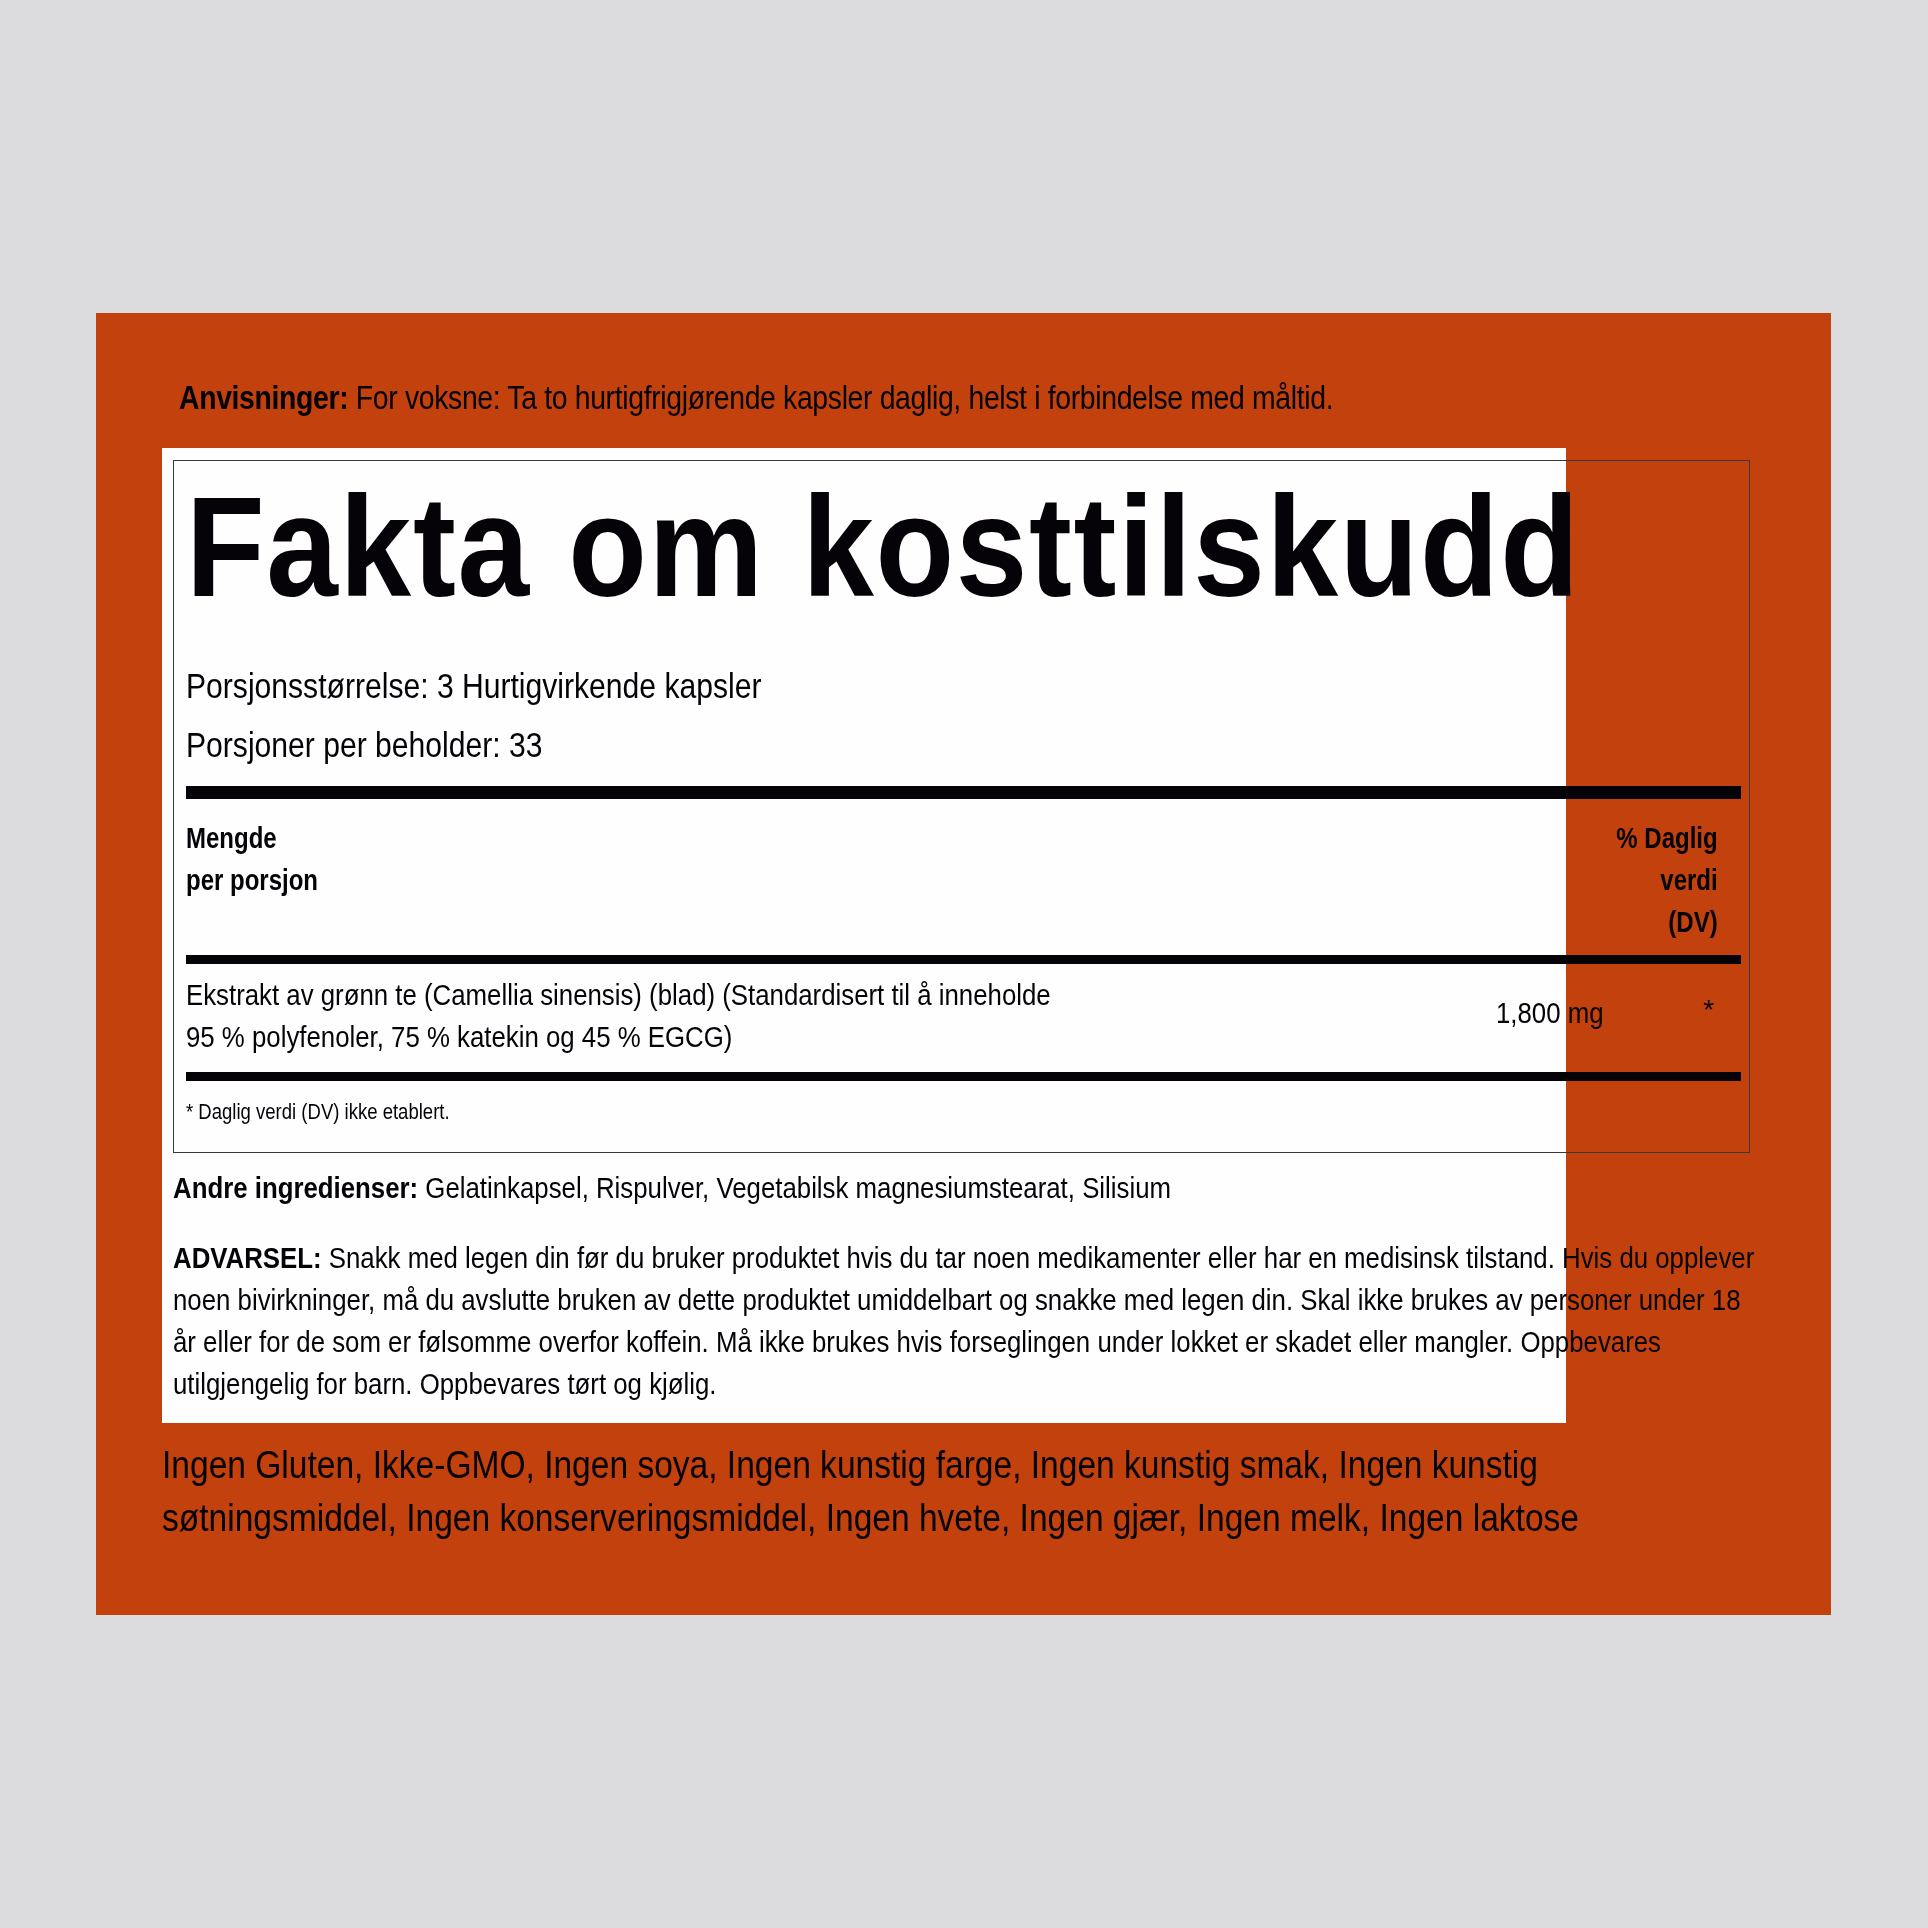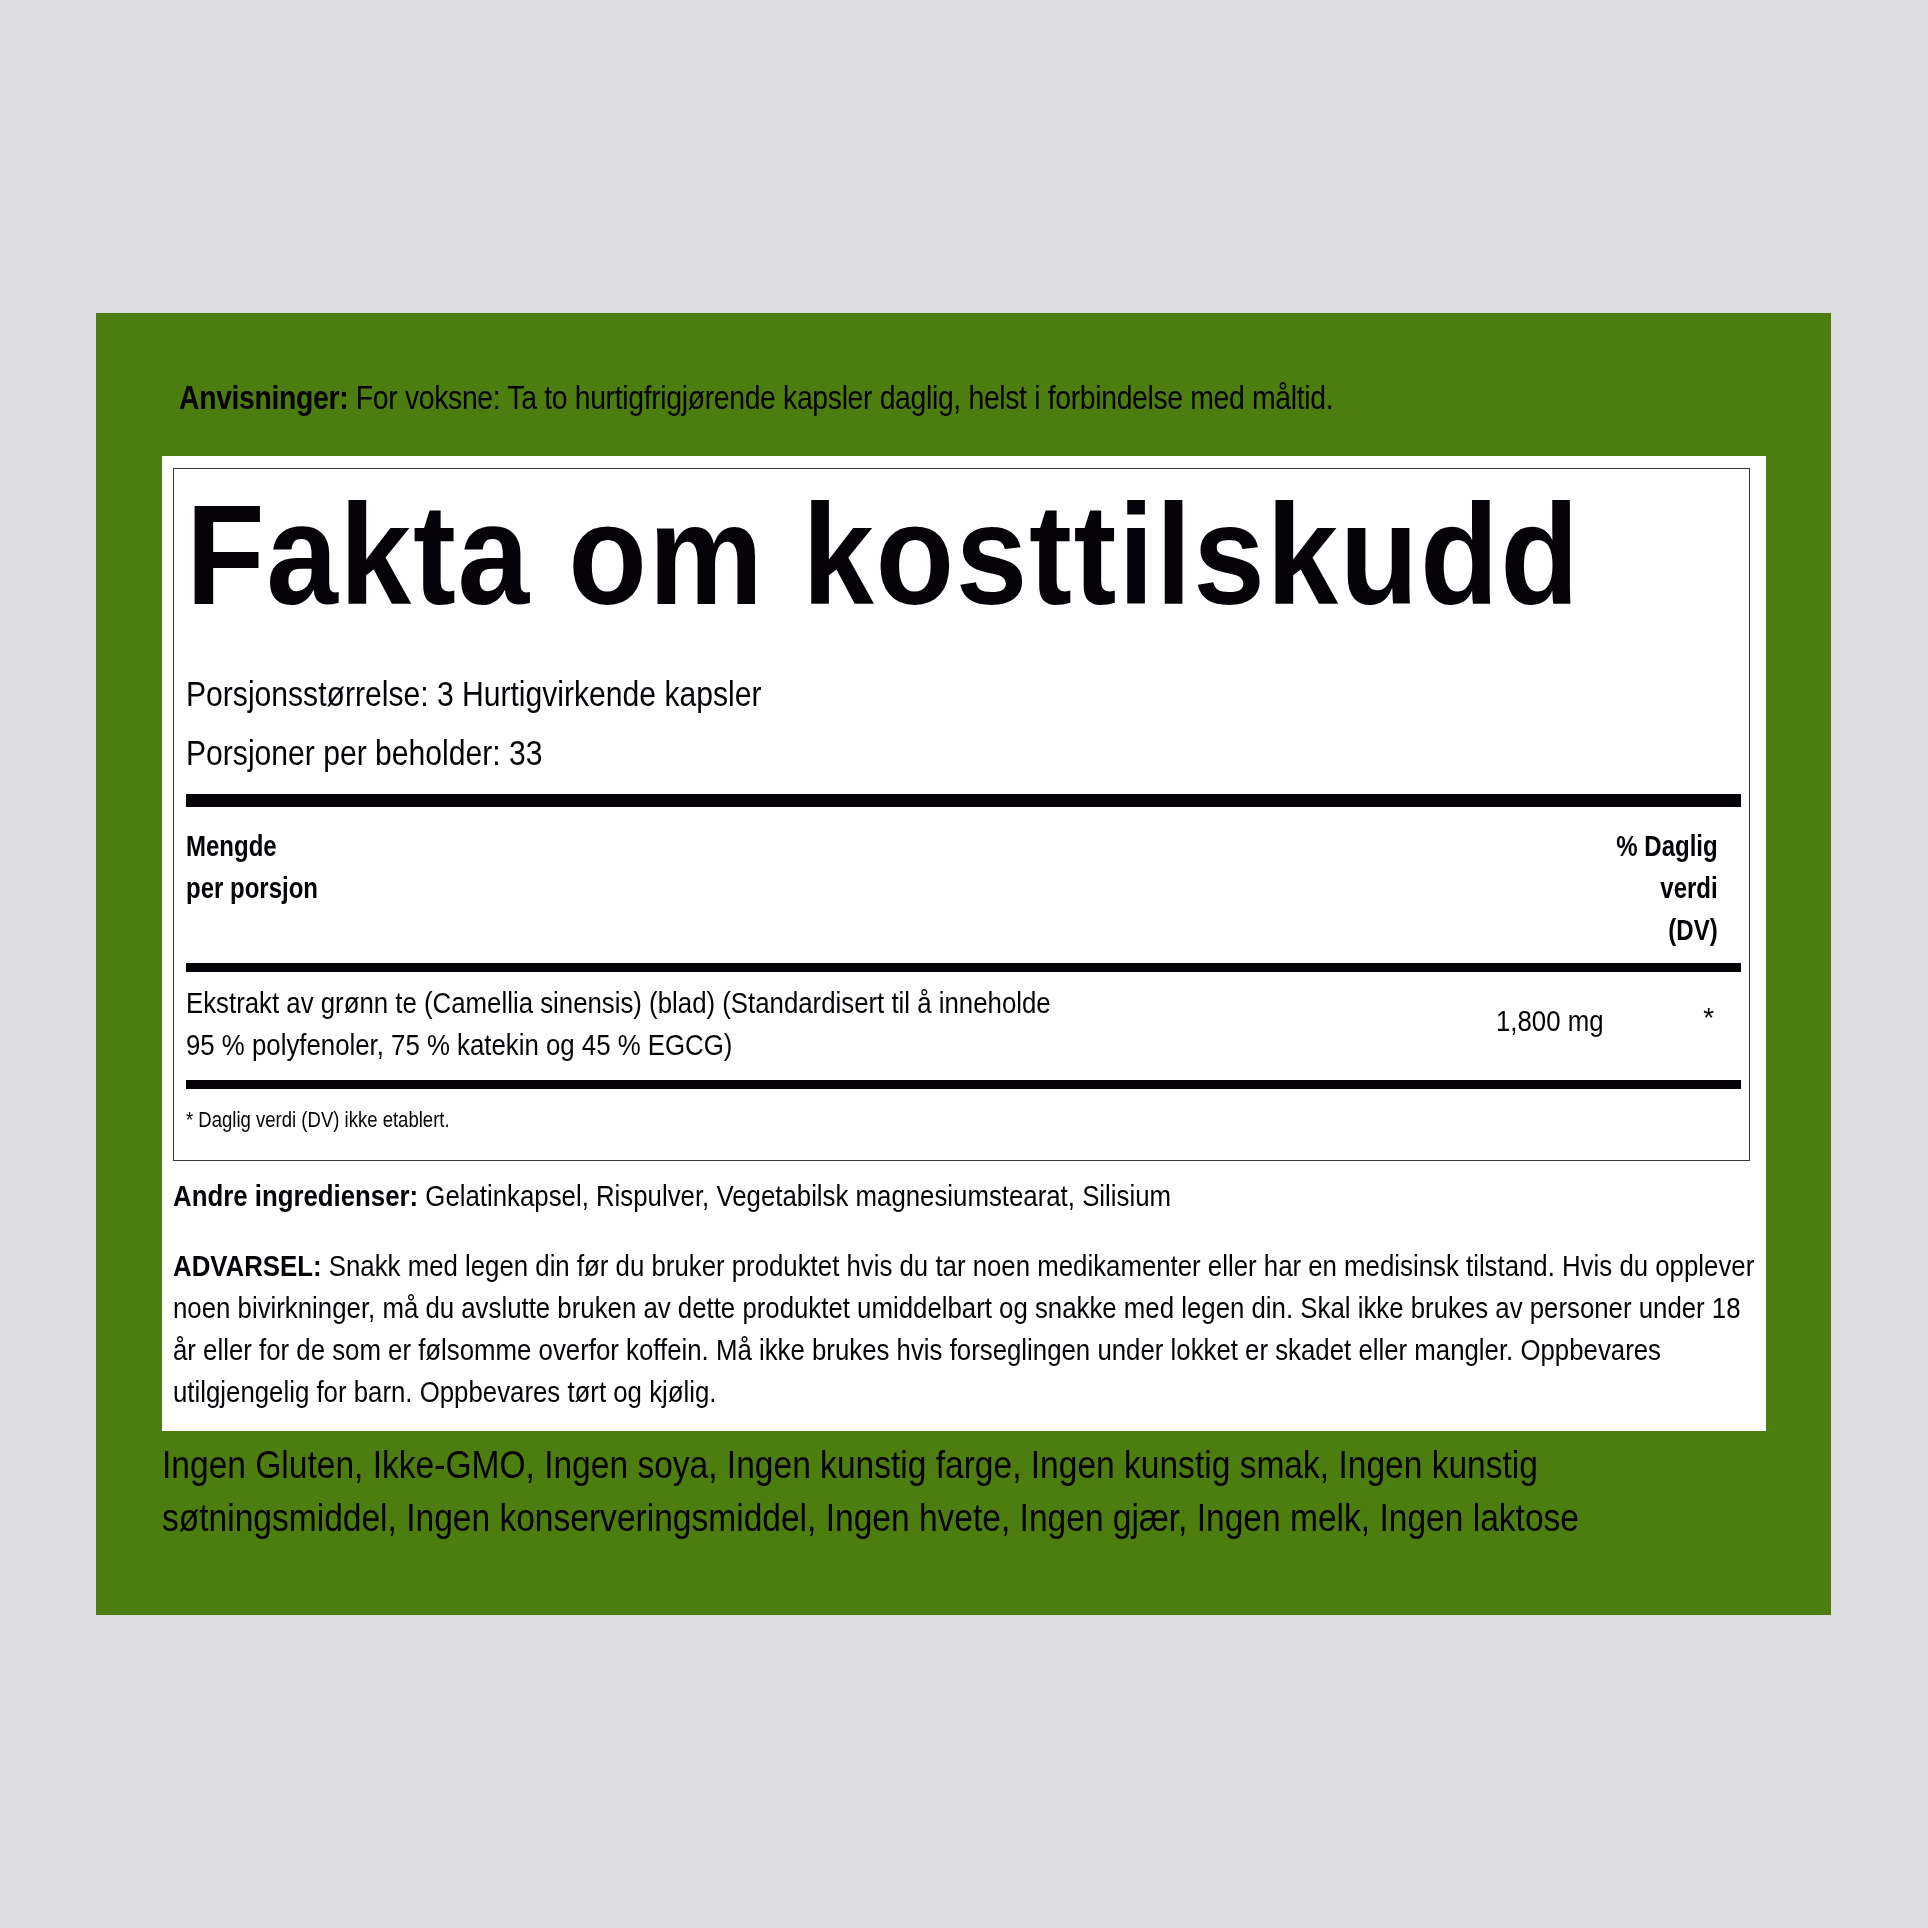--- a/index.html
+++ b/index.html
@@ -8,38 +8,37 @@
     background:#dcdbde;
     position:relative;
     overflow:hidden;
     font-family:"Liberation Sans", sans-serif;
     color:#050308;
   }
   .panel {
     position:absolute;
     left:96px; top:313px;
     width:1735px; height:1302px;
-    background:#4d7c0f;
+    background:#c2410c;
   }
   .directions {
     position:absolute;
     left:83px; top:66px;
     font-size:33px;
     letter-spacing:-0.4px;
     transform:scaleX(0.86);
     transform-origin:left top;
     white-space:nowrap;
   }
   .bold { font-weight:bold; }
   .white-area {
     position:absolute;
     left:66px; top:135px;
-    width:1604px; height:975px;
+    width:1404px; height:975px;
     background:#fdfefd;
-    margin-top:8px;
   }
   .facts-box {
     position:absolute;
     left:11.3px; top:12.2px;
     width:1577px; height:693px;
     border:1.9px solid #3a383b;
     box-sizing:border-box;
   }
   .facts-title {
     position:absolute;

